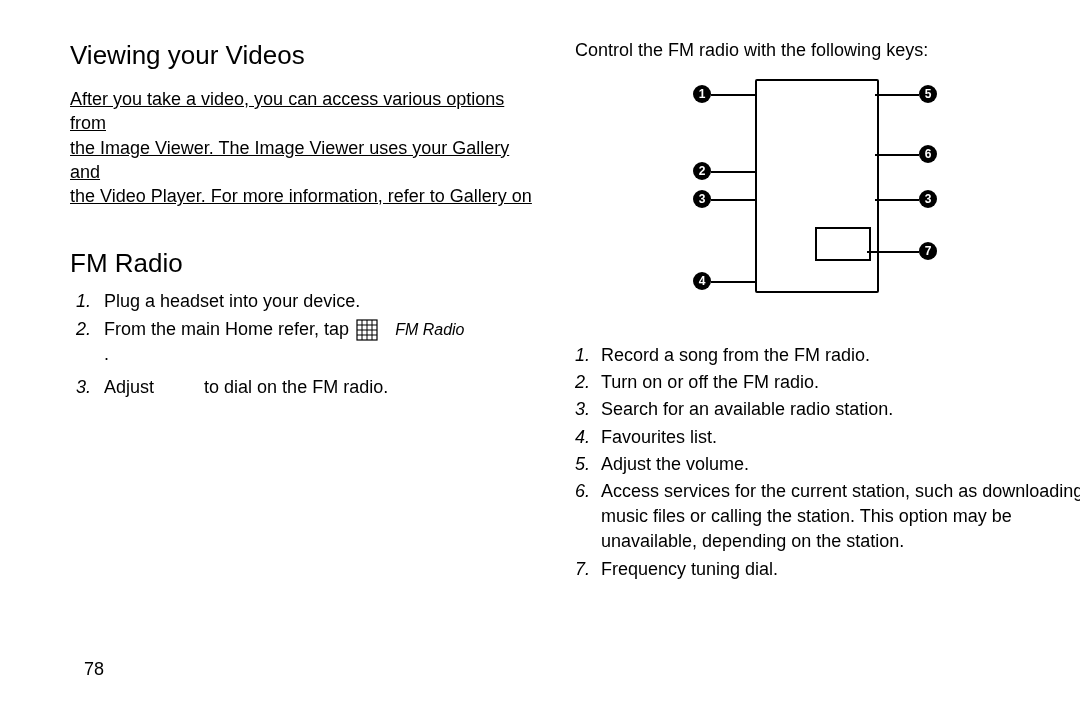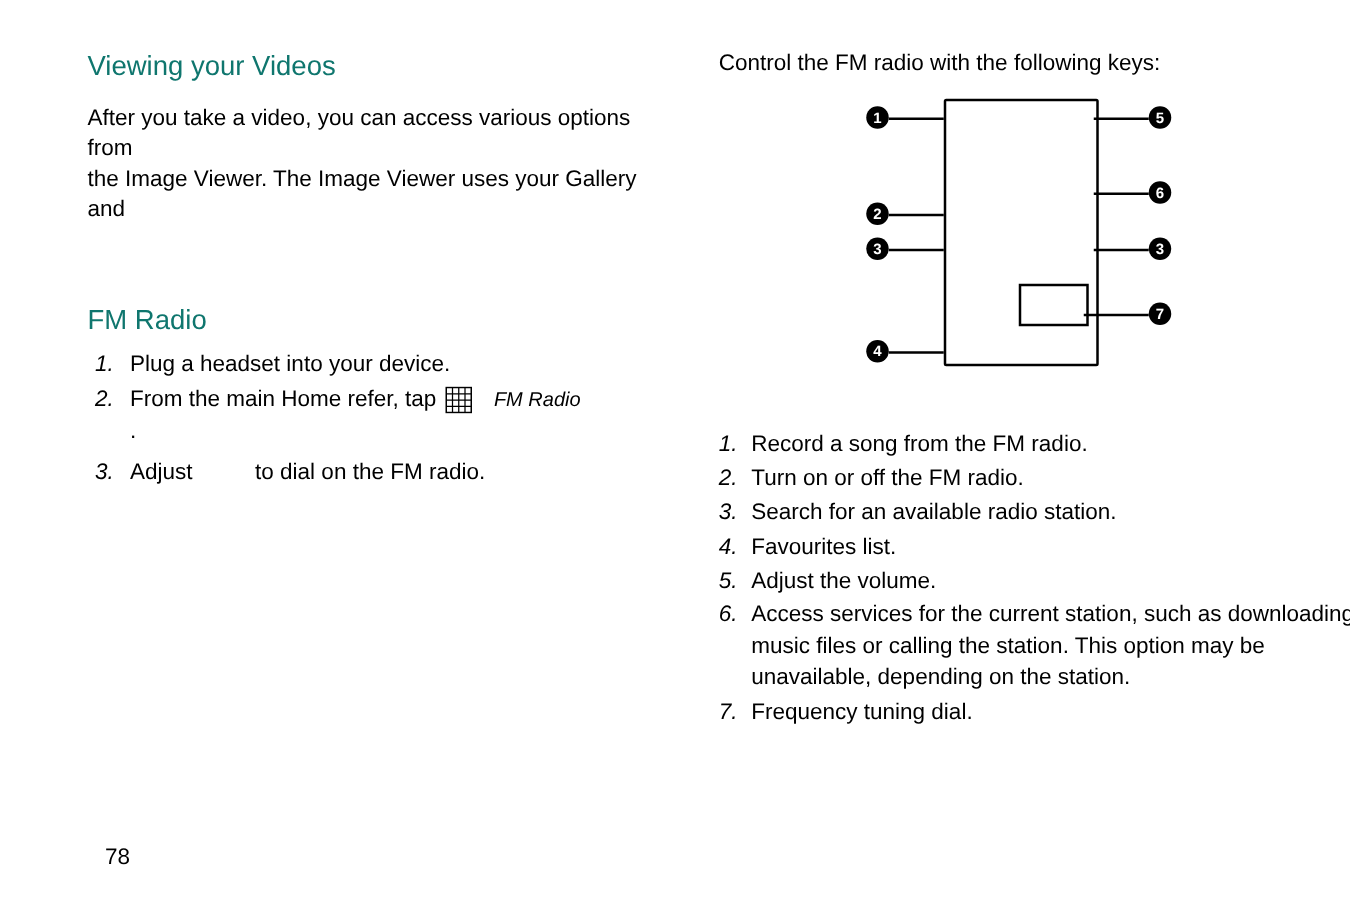--- a/index.html
+++ b/index.html
@@ -24,28 +24,29 @@
     top: 40px;
     width: 470px;
   }
   .col-right {
     position: absolute;
     left: 575px;
     top: 40px;
     width: 510px;
   }
   .section-title {
-    color: #0f766e;
-    font-size: 22px;
+    color: #000000;
+    font-size: 26px;
     margin: 0 0 10px 0;
   }
   .para {
     line-height: 1.35;
     margin: 16px 0 16px 0;
     word-spacing: 0px;
+    text-decoration: underline;
   }
   .overlap {
     
     letter-spacing: 0px;
   }
   .list {
     margin: 4px 0 0 0;
   }
   .list-row {
     display: flex;
@@ -79,21 +80,21 @@
     width: 22px;
     height: 22px;
     vertical-align: middle;
     margin: 0 2px;
   }
   .grid-icon svg rect.out { fill: none; stroke: #000; stroke-width: 1.2; }
   .grid-icon svg line { stroke: #000; stroke-width: 1; }
   .page-num {
     position: absolute;
     left: 84px;
-    bottom: 24px;
+    bottom: 40px;
     font-size: 18px;
   }
 
   
   .diagram {
     position: relative;
     width: 300px;
     height: 240px;
     margin: 18px 0 24px 100px;
   }
@@ -165,21 +166,21 @@
 
 <div class="page">
 
   <div class="col-left">
 
     <div class="section-title">Viewing your Videos</div>
 
     <div class="para">
       <span>After you take a video, you can access various options from</span><br>
       <span class="overlap">the Image Viewer. The Image Viewer uses your Gallery and</span><br>
-      <br>
+      <span class="overlap">the Video Player. For more information, refer to Gallery on</span><br>
     </div>
 
     <div class="section-title" style="margin-top:40px;">FM Radio</div>
 
 
     <div class="list">
       <div class="list-row">
         <div class="num">1.</div>
         <div class="li-text">Plug a headset into your device.</div>
       </div>

